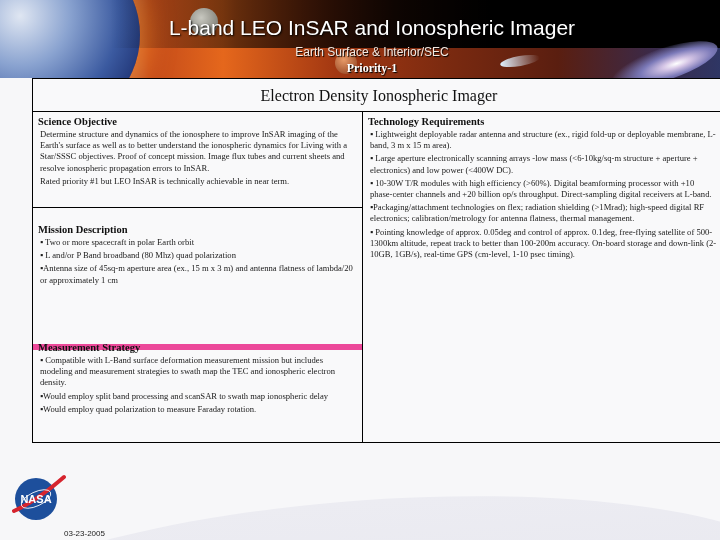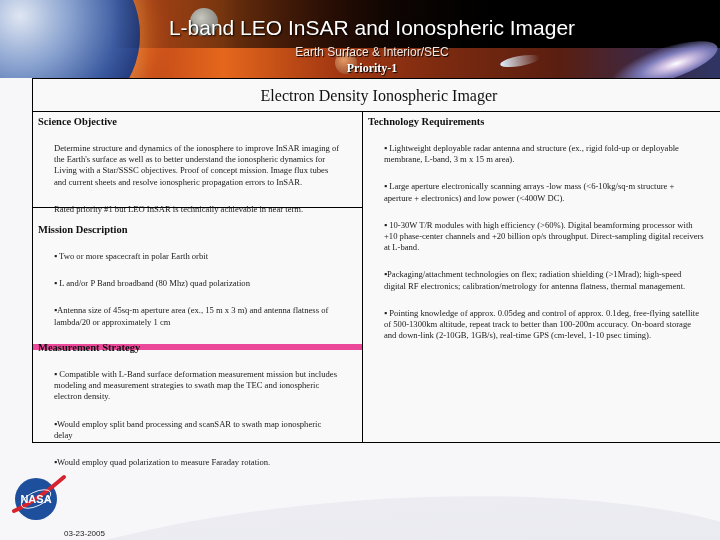--- a/index.html
+++ b/index.html
@@ -75,21 +75,21 @@
     .col-right {
       position: absolute; left: 330px; top: 33px; right: 0; bottom: 0;
     }
     .section { position: absolute; left: 0; right: 0; padding: 4px 5px 0 5px; box-sizing: border-box; }
     .sec-science { top: 0; height: 96px; border-bottom: 1px solid #000; }
     .sec-mission { top: 108px; height: 130px; border-bottom: 6px solid #ec4899; }
     .sec-measure { top: 226px; bottom: 0; font-family: Liberation Serif, serif; }
     .sec-tech { top: 0; bottom: 0; }
     .sec-title { font-weight: bold; font-size: 10.5px; color: #111; margin-bottom: 2px; }
     .sec-body { font-size: 8.6px; line-height: 11.2px; color: #1a1a1a; }
-    .sec-body p { margin: 16px; }
+    .sec-body p { margin: 2px; }
     .logo {
       position: absolute; left: 12px; top: 473px; width: 54px; height: 50px;
     }
     .date {
       position: absolute; left: 64px; top: 529px; font-family: "Liberation Sans", sans-serif;
       font-size: 8px; color: #222;
     }
   </style>
 </head>
 <body>

